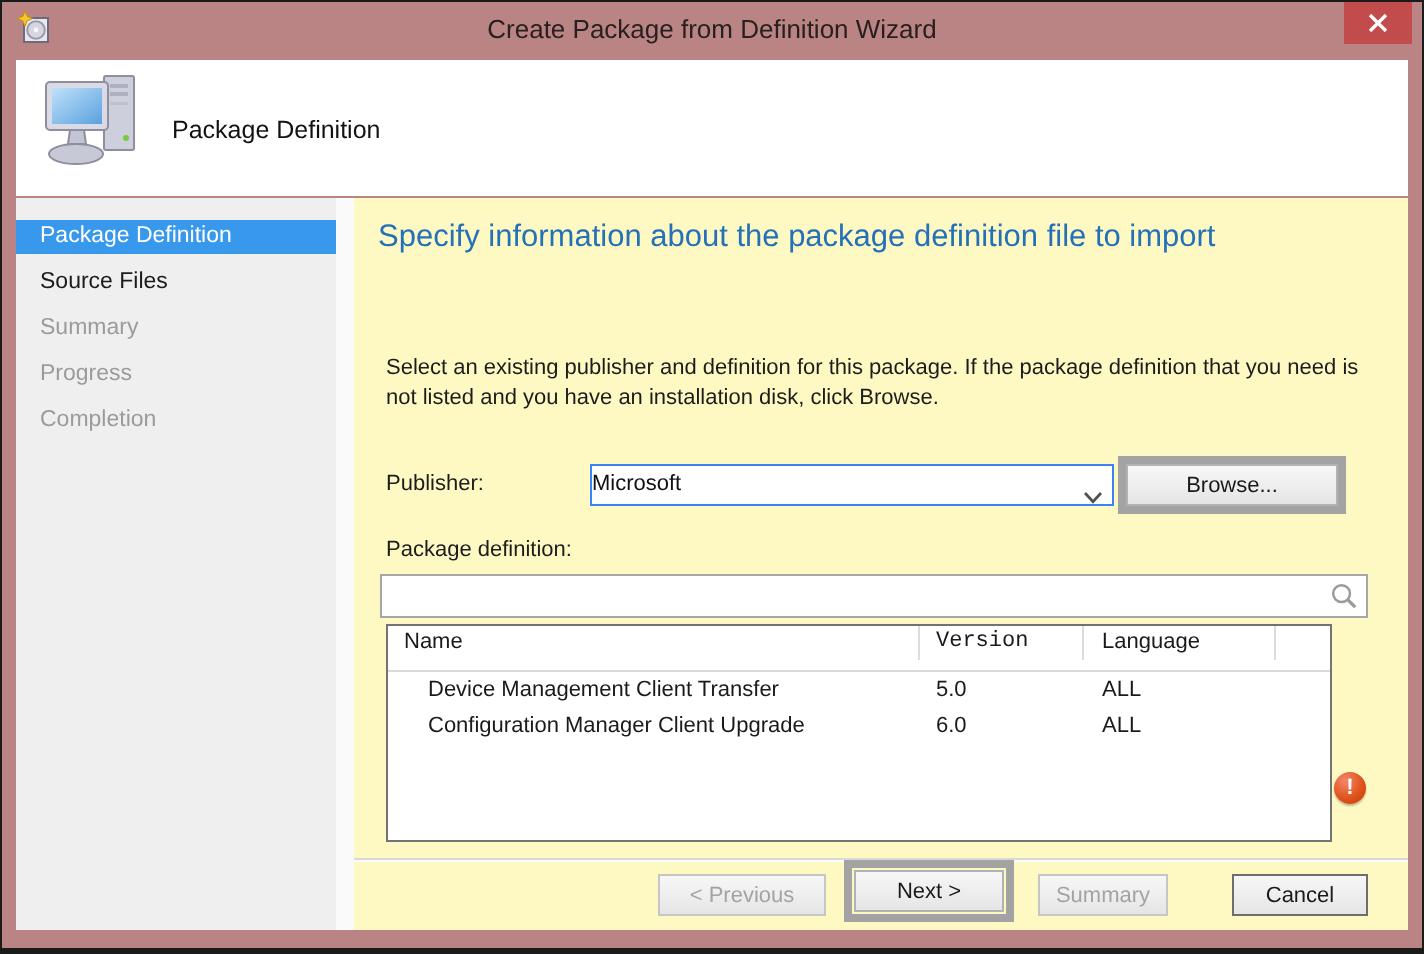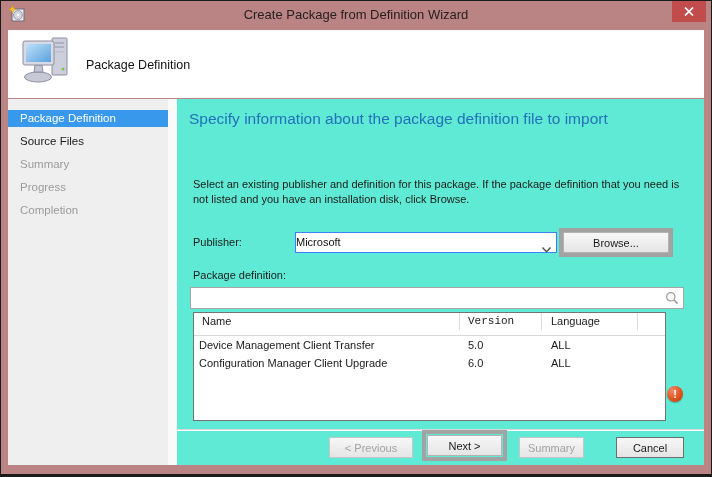--- a/index.html
+++ b/index.html
@@ -23,21 +23,21 @@
   
   .sidebar { position:absolute; top:98px; left:7px; width:160px; bottom:9px;
     background:#efefef; padding-top:11px; }
   .side-item { height:17px; line-height:17px; padding-left:12px; margin-bottom:6px;
     font-size:11.5px; color:#1b1b1b; white-space:nowrap; }
   .side-item.selected { background:#3899ec; color:#ffffff; }
   .side-item.disabled { color:#9b9b9b; }
   .v-sep { position:absolute; top:98px; left:167px; width:9px; bottom:9px; background:#fafafa; }
 
   
-  .main { position:absolute; top:98px; left:176px; right:7px; bottom:9px; background:#5eead4; }
+  .main { position:absolute; top:98px; left:176px; right:7px; bottom:9px; background:#fef9c3; }
   .heading { position:absolute; left:12px; top:11px; font-size:15.5px; color:#2471ba; }
   .desc { position:absolute; left:16px; top:78px; font-size:11px; color:#1c1c1c; line-height:15px; }
 
   .publisher-label { position:absolute; left:16px; top:137px; font-size:11px; color:#1c1c1c; }
   .dropdown { position:absolute; left:118px; top:133px; width:262px; height:21px;
     background:#ffffff; border:1px solid #3b82f6; font-size:11px; color:#111;
     line-height:19px; padding-left:0; cursor:default; }
   .dropdown .chevron { position:absolute; right:5px; top:7px; }
 
   .annotation { border:4px solid #a3a3a3; position:absolute; display:flex; }
@@ -58,21 +58,21 @@
   .table { position:absolute; left:16px; top:213px; width:473px; height:109px;
     background:#ffffff; border:1px solid #737373; font-size:11px; color:#1a1a1a; }
   .thead { display:flex; height:23px; border-bottom:1px solid #d9d9d9; }
   .th { height:17px; line-height:17px; border-right:1px solid #dcdcdc; }
   .th-name { width:266px; padding-left:8px; }
   .th-version { width:82px; padding-left:8px;font-family:Liberation Mono, monospace; }
   .th-language { width:96px; padding-left:9px; }
   .th-filler { flex:1; border-right:none; }
   .tr { display:flex; height:18px; align-items:center; }
   .tr:first-of-type { margin-top:2px; }
-  .td-name { width:266px; padding-left:5px; }
+  .td-name { width:266px; padding-left:20px; }
   .td-version { width:82px; padding-left:8px; }
   .td-language { width:96px; padding-left:9px; }
 
   .error-icon { position:absolute; left:490px; top:287px; width:16px; height:16px;
     border-radius:50%; background:radial-gradient(circle at 35% 28%, #f2876b, #e0541d 55%, #c43c03);
     box-shadow:0 1px 1px rgba(0,0,0,.25); color:#fff; font-size:11px; font-weight:bold;
     text-align:center; line-height:16px; }
 
   .footer-divider { position:absolute; left:0; right:0; top:330px; height:1px;
     background:#d8d8d8; box-shadow:0 1px 0 #fbfbfb; }

